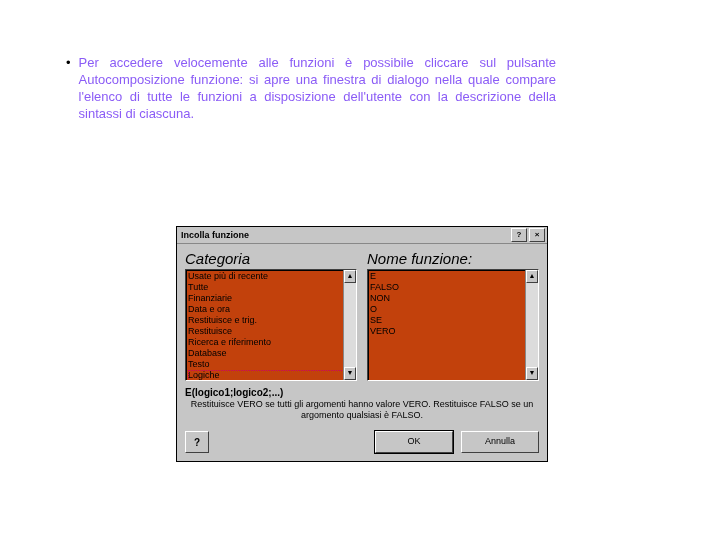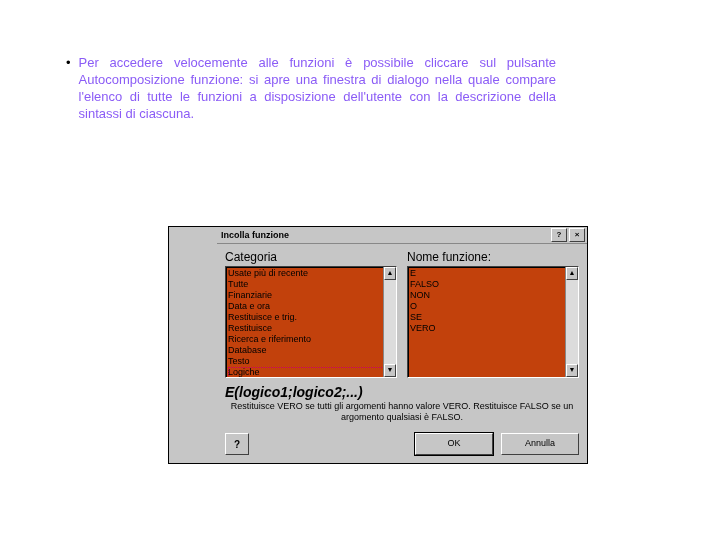--- a/index.html
+++ b/index.html
@@ -29,29 +29,28 @@
   }
   .bullet-text {
     font-size: 13px;
     line-height: 17px;
     text-align: justify;
     color: #8b5cf6;
   }
 
   .dialog {
     position: absolute;
-    left: 168px;
+    left: 176px;
     top: 226px;
     width: 370px;
     background: #c6c6c6;
     border: 1px solid #000;
     font-family: "MS Sans Serif", Tahoma, sans-serif;
     font-size: 9px;
     color: #000;
-    padding-left: 48px;
   }
   .titlebar {
     background: #c6c6c6;
     height: 16px;
     display: flex;
     align-items: center;
     border-bottom: 1px solid #888;
     padding: 0 2px;
   }
   .titlebar-text {
@@ -80,24 +79,25 @@
   .cols {
     display: flex;
     gap: 10px;
   }
   .col {
     flex: 1;
     display: flex;
     flex-direction: column;
   }
   .col-label {
-    font-size: 12px;
+    font-size: 15px;
     margin-bottom: 2px;
     text-decoration: underline;
     text-decoration-color: transparent;
+    font-style: italic;
   }
   .listbox {
     background: #c2410c;
     border-top: 1px solid #404040;
     border-left: 1px solid #404040;
     border-right: 1px solid #fff;
     border-bottom: 1px solid #fff;
     box-shadow: inset 1px 1px 0 #000;
     height: 110px;
     position: relative;
@@ -131,23 +131,22 @@
     border-right: 1px solid #404040;
     border-bottom: 1px solid #404040;
     font-size: 7px;
     line-height: 9px;
     text-align: center;
   }
   .strack { flex: 1; background: #dcdcdc; }
 
   .syntax {
     margin-top: 6px;
-    font-size: 14px;
-    font-weight: bold;
-    font-style: italic;
+    font-size: 10px;
+    font-weight: bold;
   }
   .desc {
     font-size: 9px;
     line-height: 11px;
     margin-top: 1px;
     text-align: center;
   }
   .btnrow {
     display: flex;
     align-items: center;

